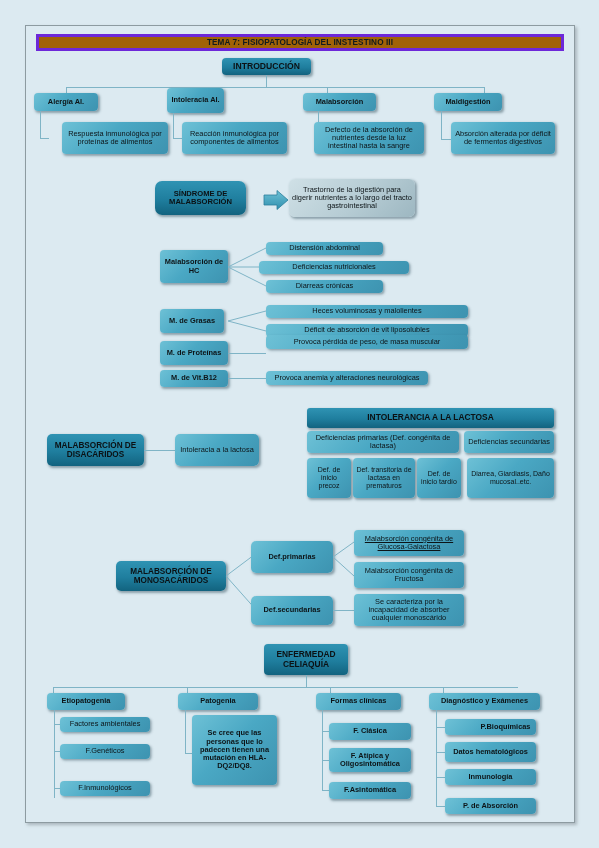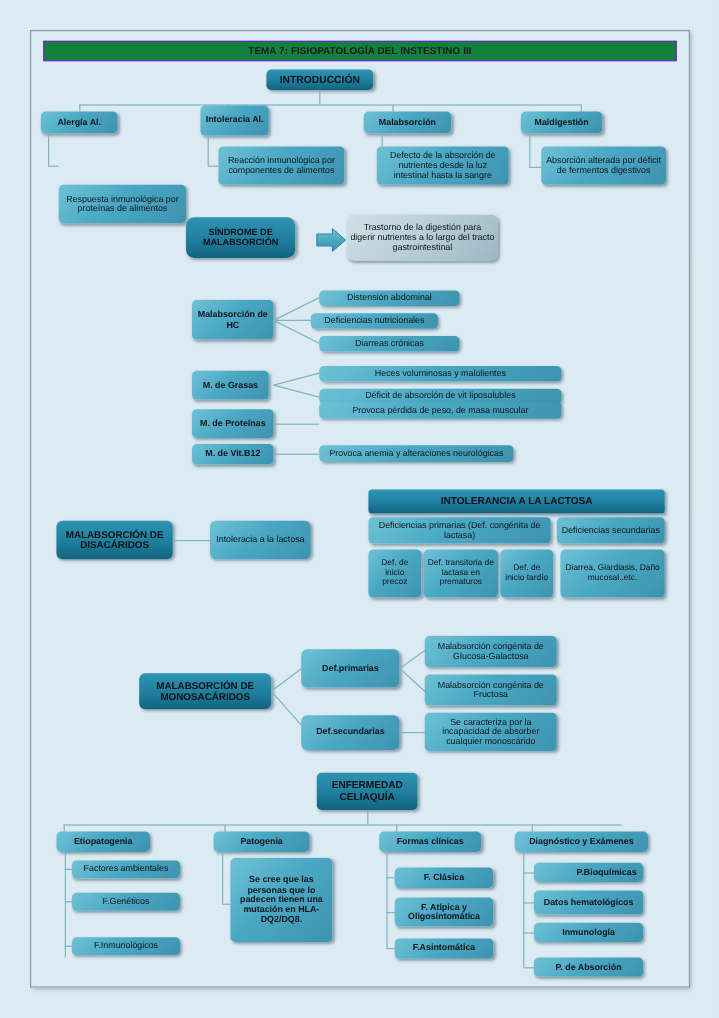--- a/index.html
+++ b/index.html
@@ -41,22 +41,22 @@
     overflow:hidden;
   }
   
   .dark{
     background:linear-gradient(180deg,#2f93b3 0%,#1f7e9e 55%,#12637f 100%);
     color:#0b1114;
   }
   
   .titlebar{
     position:absolute;
-    background:#15803d;
-    border:1px solid #6d28d9;
+    background:#a16207;
+    border:3px solid #6d28d9;
     box-sizing:border-box;
     display:flex;align-items:center;justify-content:center;
     font-size:8.2px;font-weight:bold;color:#101a1e;
     letter-spacing:.1px;
   }
   
   .pale{
     background:linear-gradient(135deg,#cfe0e6 0%,#b6ccd4 55%,#9db7c1 100%);
     font-weight:bold;
   }
@@ -86,21 +86,21 @@
   <div class="ln lnv" style="left:266px;top:75px;width:1px;height:12px;"></div>
   <div class="ln lnh" style="left:66px;top:87px;width:418px;height:1px;"></div>
   <div class="ln lnv" style="left:66px;top:87px;width:1px;height:6px;"></div>
   <div class="ln lnv" style="left:190px;top:87px;width:1px;height:6px;"></div>
   <div class="ln lnv" style="left:327px;top:87px;width:1px;height:6px;"></div>
   <div class="ln lnv" style="left:484px;top:87px;width:1px;height:6px;"></div>
 
   <div class="node" style="left:34px;top:93px;width:64px;height:18px;">Alergía Al.</div>
   <div class="ln lnv" style="left:40px;top:111px;width:1px;height:27px;"></div>
   <div class="ln lnh" style="left:40px;top:138px;width:9px;height:1px;"></div>
-  <div class="node plain" style="left:49px;top:122px;width:106px;height:32px;margin-top:32px;">Respuesta inmunológica por proteínas de alimentos</div>
+  <div class="node plain" style="left:62px;top:122px;width:106px;height:32px;">Respuesta inmunológica por proteínas de alimentos</div>
 
   <div class="node" style="left:167px;top:88px;width:57px;height:25px;">Intoleracia Al.</div>
   <div class="ln lnv" style="left:173px;top:113px;width:1px;height:25px;"></div>
   <div class="ln lnh" style="left:173px;top:138px;width:9px;height:1px;"></div>
   <div class="node plain" style="left:182px;top:122px;width:105px;height:32px;">Reacción inmunológica por componentes de alimentos</div>
 
   <div class="node" style="left:303px;top:93px;width:73px;height:18px;">Malabsorción</div>
   <div class="ln lnv" style="left:318px;top:111px;width:1px;height:11px;"></div>
   <div class="node plain" style="left:314px;top:122px;width:110px;height:32px;">Defecto de la absorción de nutrientes desde la luz intestinal hasta la sangre</div>
 
@@ -123,21 +123,21 @@
 
   <div class="node pale plain" style="left:289px;top:179px;width:126px;height:38px;border-radius:6px;">Trastorno de la digestión para digerir nutrientes a lo largo del tracto gastrointestinal</div>
 
   <div class="node" style="left:160px;top:250px;width:68px;height:33px;">Malabsorción de HC</div>
   <svg class="diag" style="left:228px;top:240px;" width="42" height="60">
     <line x1="0" y1="27" x2="38" y2="8"></line>
     <line x1="0" y1="27" x2="38" y2="27"></line>
     <line x1="0" y1="27" x2="38" y2="46"></line>
   </svg>
   <div class="node plain" style="left:266px;top:242px;width:117px;height:13px;">Distensión abdominal</div>
-  <div class="node plain" style="left:259px;top:261px;width:106px;height:13px;">Deficiencias nutricionales</div>
+  <div class="node plain" style="left:259px;top:261px;width:150px;height:13px;">Deficiencias nutricionales</div>
   <div class="node plain" style="left:266px;top:280px;width:117px;height:13px;">Diarreas crónicas</div>
 
   <div class="node" style="left:160px;top:309px;width:64px;height:24px;">M. de Grasas</div>
   <svg class="diag" style="left:228px;top:305px;" width="42" height="40">
     <line x1="0" y1="16" x2="38" y2="6"></line>
     <line x1="0" y1="16" x2="38" y2="26"></line>
   </svg>
   <div class="node plain" style="left:266px;top:305px;width:202px;height:13px;">Heces voluminosas y malolientes</div>
   <div class="node plain" style="left:266px;top:324px;width:202px;height:13px;">Déficit de absorción de vit liposolubles</div>
 
@@ -168,21 +168,21 @@
   <svg class="diag" style="left:226px;top:540px;" width="36" height="90">
     <line x1="0" y1="36" x2="32" y2="12"></line>
     <line x1="0" y1="36" x2="32" y2="72"></line>
   </svg>
 
   <div class="node" style="left:251px;top:541px;width:82px;height:32px;border-radius:5px;">Def.primarias</div>
   <svg class="diag" style="left:333px;top:534px;" width="23" height="62">
     <line x1="0" y1="23" x2="21" y2="8"></line>
     <line x1="0" y1="23" x2="21" y2="42"></line>
   </svg>
-  <div class="node plain" style="left:354px;top:530px;width:110px;height:26px;border-radius:4px;">Malabsorción congénita de Glucosa-Galactosa</div>
+  <div class="node plain" style="left:354px;top:530px;width:110px;height:26px;border-radius:4px;text-decoration:underline;">Malabsorción congénita de Glucosa-Galactosa</div>
   <div class="node plain" style="left:354px;top:562px;width:110px;height:26px;border-radius:4px;">Malabsorción congénita de Fructosa</div>
 
   <div class="node" style="left:251px;top:596px;width:82px;height:29px;border-radius:5px;">Def.secundarias</div>
   <div class="ln lnh" style="left:333px;top:610px;width:21px;height:1px;"></div>
   <div class="node plain" style="left:354px;top:594px;width:110px;height:32px;border-radius:4px;">Se caracteriza por la incapacidad de absorber cualquier monoscárido</div>
 
   <div class="node dark" style="left:264px;top:644px;width:84px;height:31px;border-radius:4px;font-size:8.4px;">ENFERMEDAD CELIAQUÍA</div>
 
   <div class="ln lnv" style="left:306px;top:675px;width:1px;height:12px;"></div>
   <div class="ln lnh" style="left:53px;top:687px;width:465px;height:1px;"></div>

